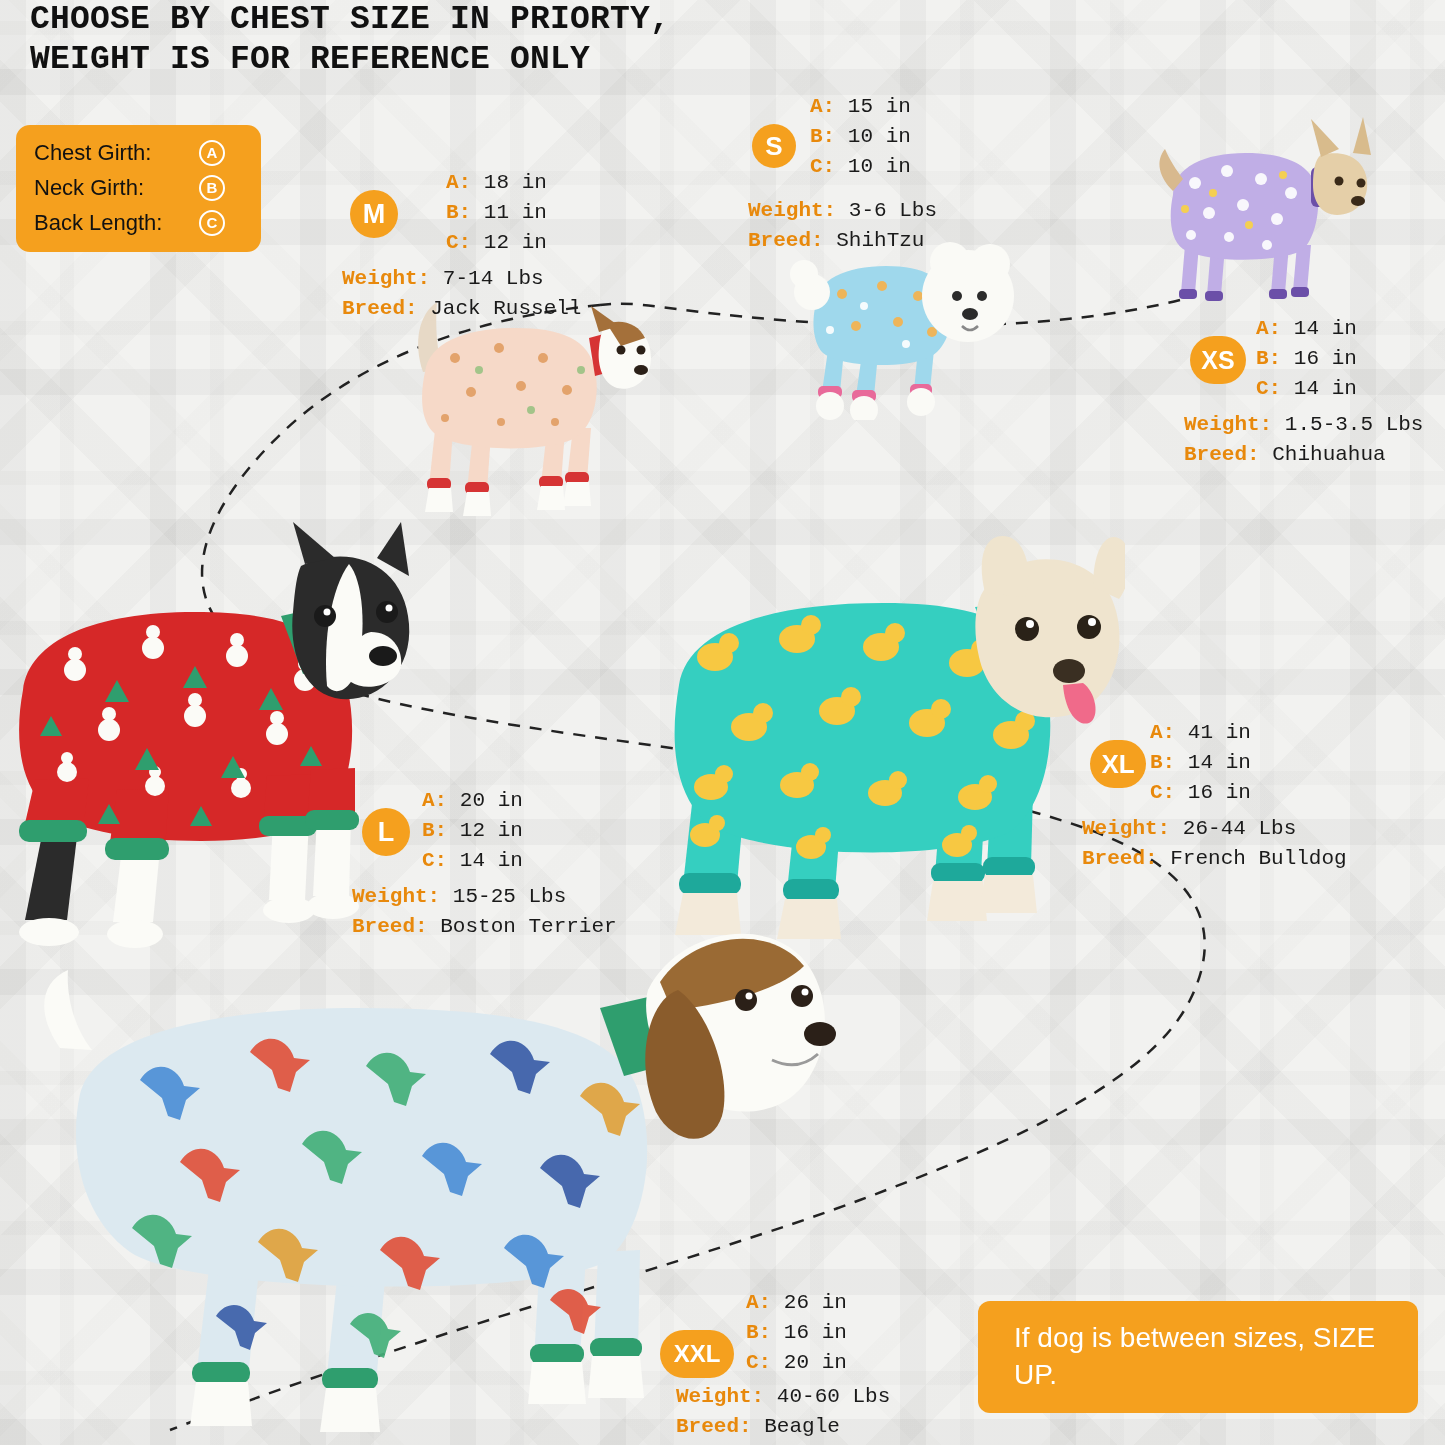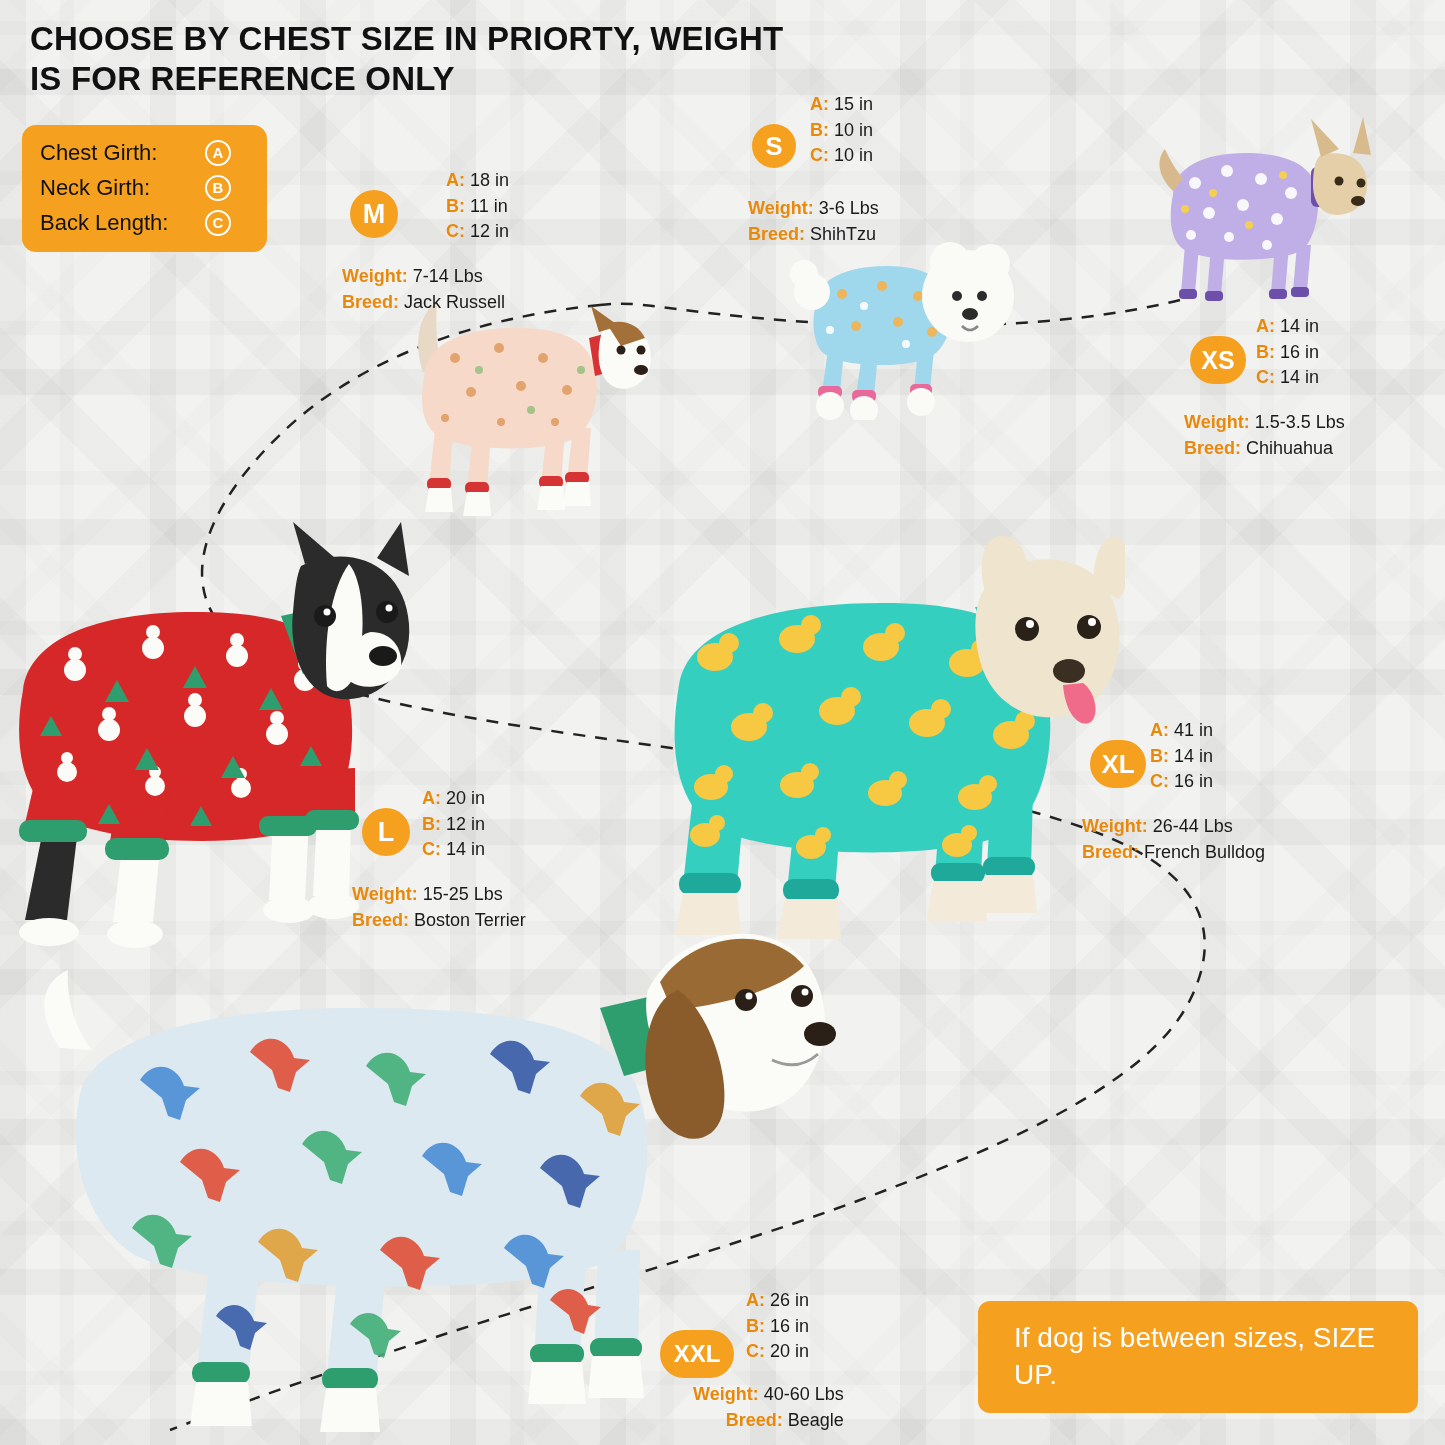--- a/index.html
+++ b/index.html
@@ -27,34 +27,35 @@
          rgba(0,0,0,0.012) 78px, rgba(0,0,0,0.012) 96px, rgba(0,0,0,0) 96px, rgba(0,0,0,0) 190px),
       repeating-linear-gradient(-45deg, rgba(0,0,0,0.022) 0px, rgba(0,0,0,0.022) 30px, rgba(0,0,0,0) 30px, rgba(0,0,0,0) 78px,
          rgba(0,0,0,0.012) 78px, rgba(0,0,0,0.012) 96px, rgba(0,0,0,0) 96px, rgba(0,0,0,0) 190px),
       #f2f2f0;
   }
 
   
   #headline {
     position: absolute;
     left: 30px;
-    top: 19px;
+    top: 0;
     width: 760px;
     font-size: 33px;
     font-weight: bold;
     line-height: 1.22;
     letter-spacing: 0.2px;
     color: #111111;
     text-transform: uppercase;
+    font-family: Liberation Mono, monospace;
   }
 
   
   #legend {
     position: absolute;
-    left: 22px;
+    left: 16px;
     top: 125px;
     width: 245px;
     background: #F5A01E;
     border-radius: 14px;
     padding: 10px 12px 12px 18px;
     box-sizing: border-box;
   }
   .legend-row {
     display: flex;
     align-items: center;
@@ -89,24 +90,25 @@
     justify-content: center;
     box-sizing: border-box;
   }
   .size-lines {
     position: absolute;
     left: 60px;
     top: 0;
     white-space: nowrap;
   }
   .sline {
-    font-size: 18px;
+    font-size: 21px;
     line-height: 1.43;
     color: #111111;
     white-space: nowrap;
+    font-family: Liberation Mono, monospace;
   }
   .sline .k {
     color: #E8890C;
     font-weight: bold;
   }
   .sline .v { color: #1a1a1a; }
 
   
   #note {
     position: absolute;
@@ -693,21 +695,21 @@
       </div>
       <div class="sline">
         <span class="k">B:</span>
         <span class="v">16 in</span>
       </div>
       <div class="sline">
         <span class="k">C:</span>
         <span class="v">20 in</span>
       </div>
     </div>
-    <div class="size-lines" style="left:33px; top:92px;text-align:right;">
+    <div class="size-lines" style="left:16px; top:92px;">
       <div class="sline">
         <span class="k">Weight:</span>
         <span class="v">40-60 Lbs</span>
       </div>
       <div class="sline">
         <span class="k">Breed:</span>
         <span class="v">Beagle</span>
       </div>
     </div>
   </div>

